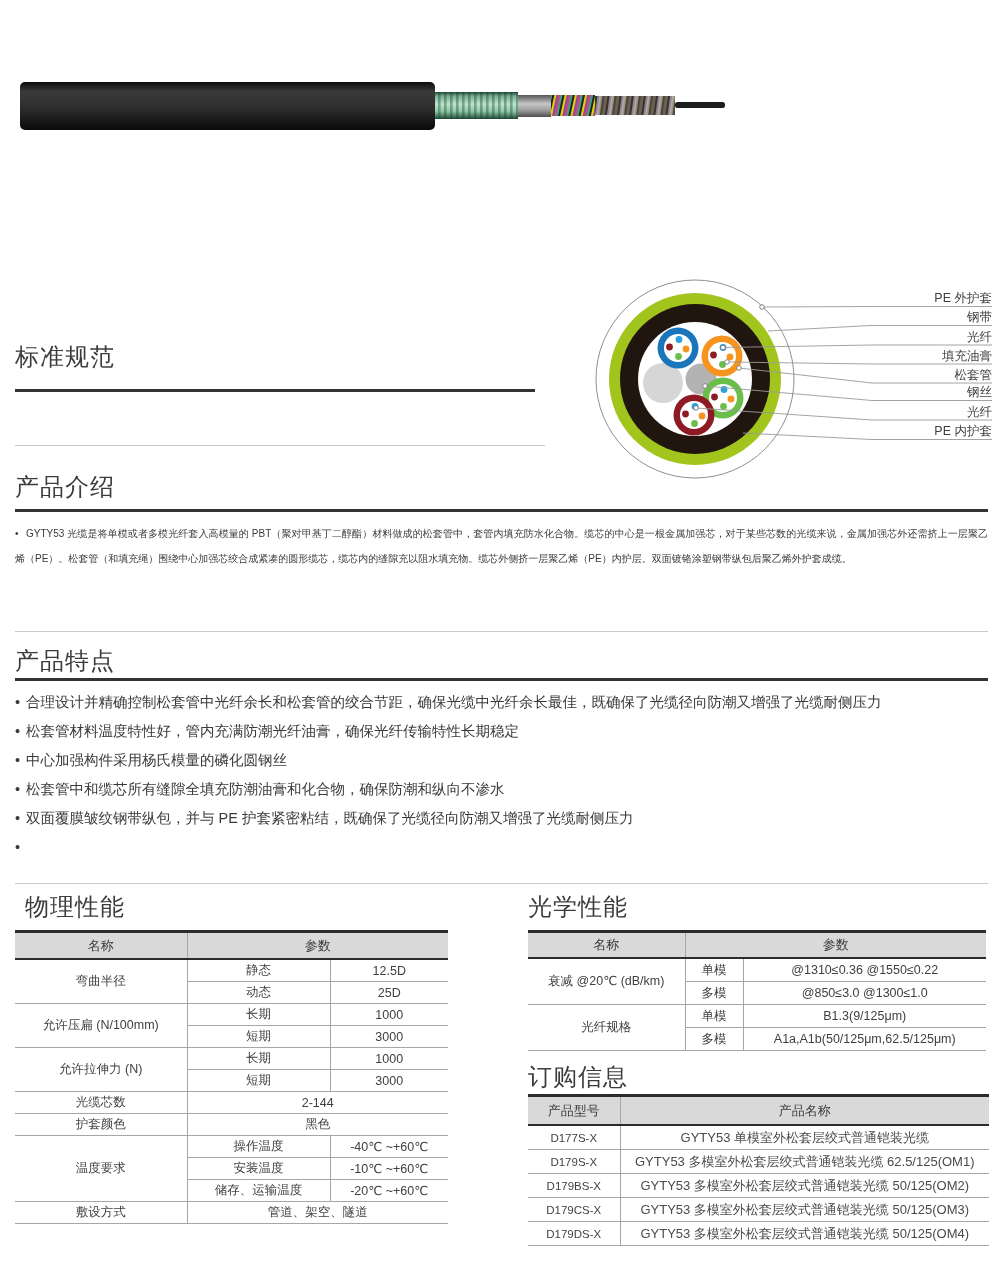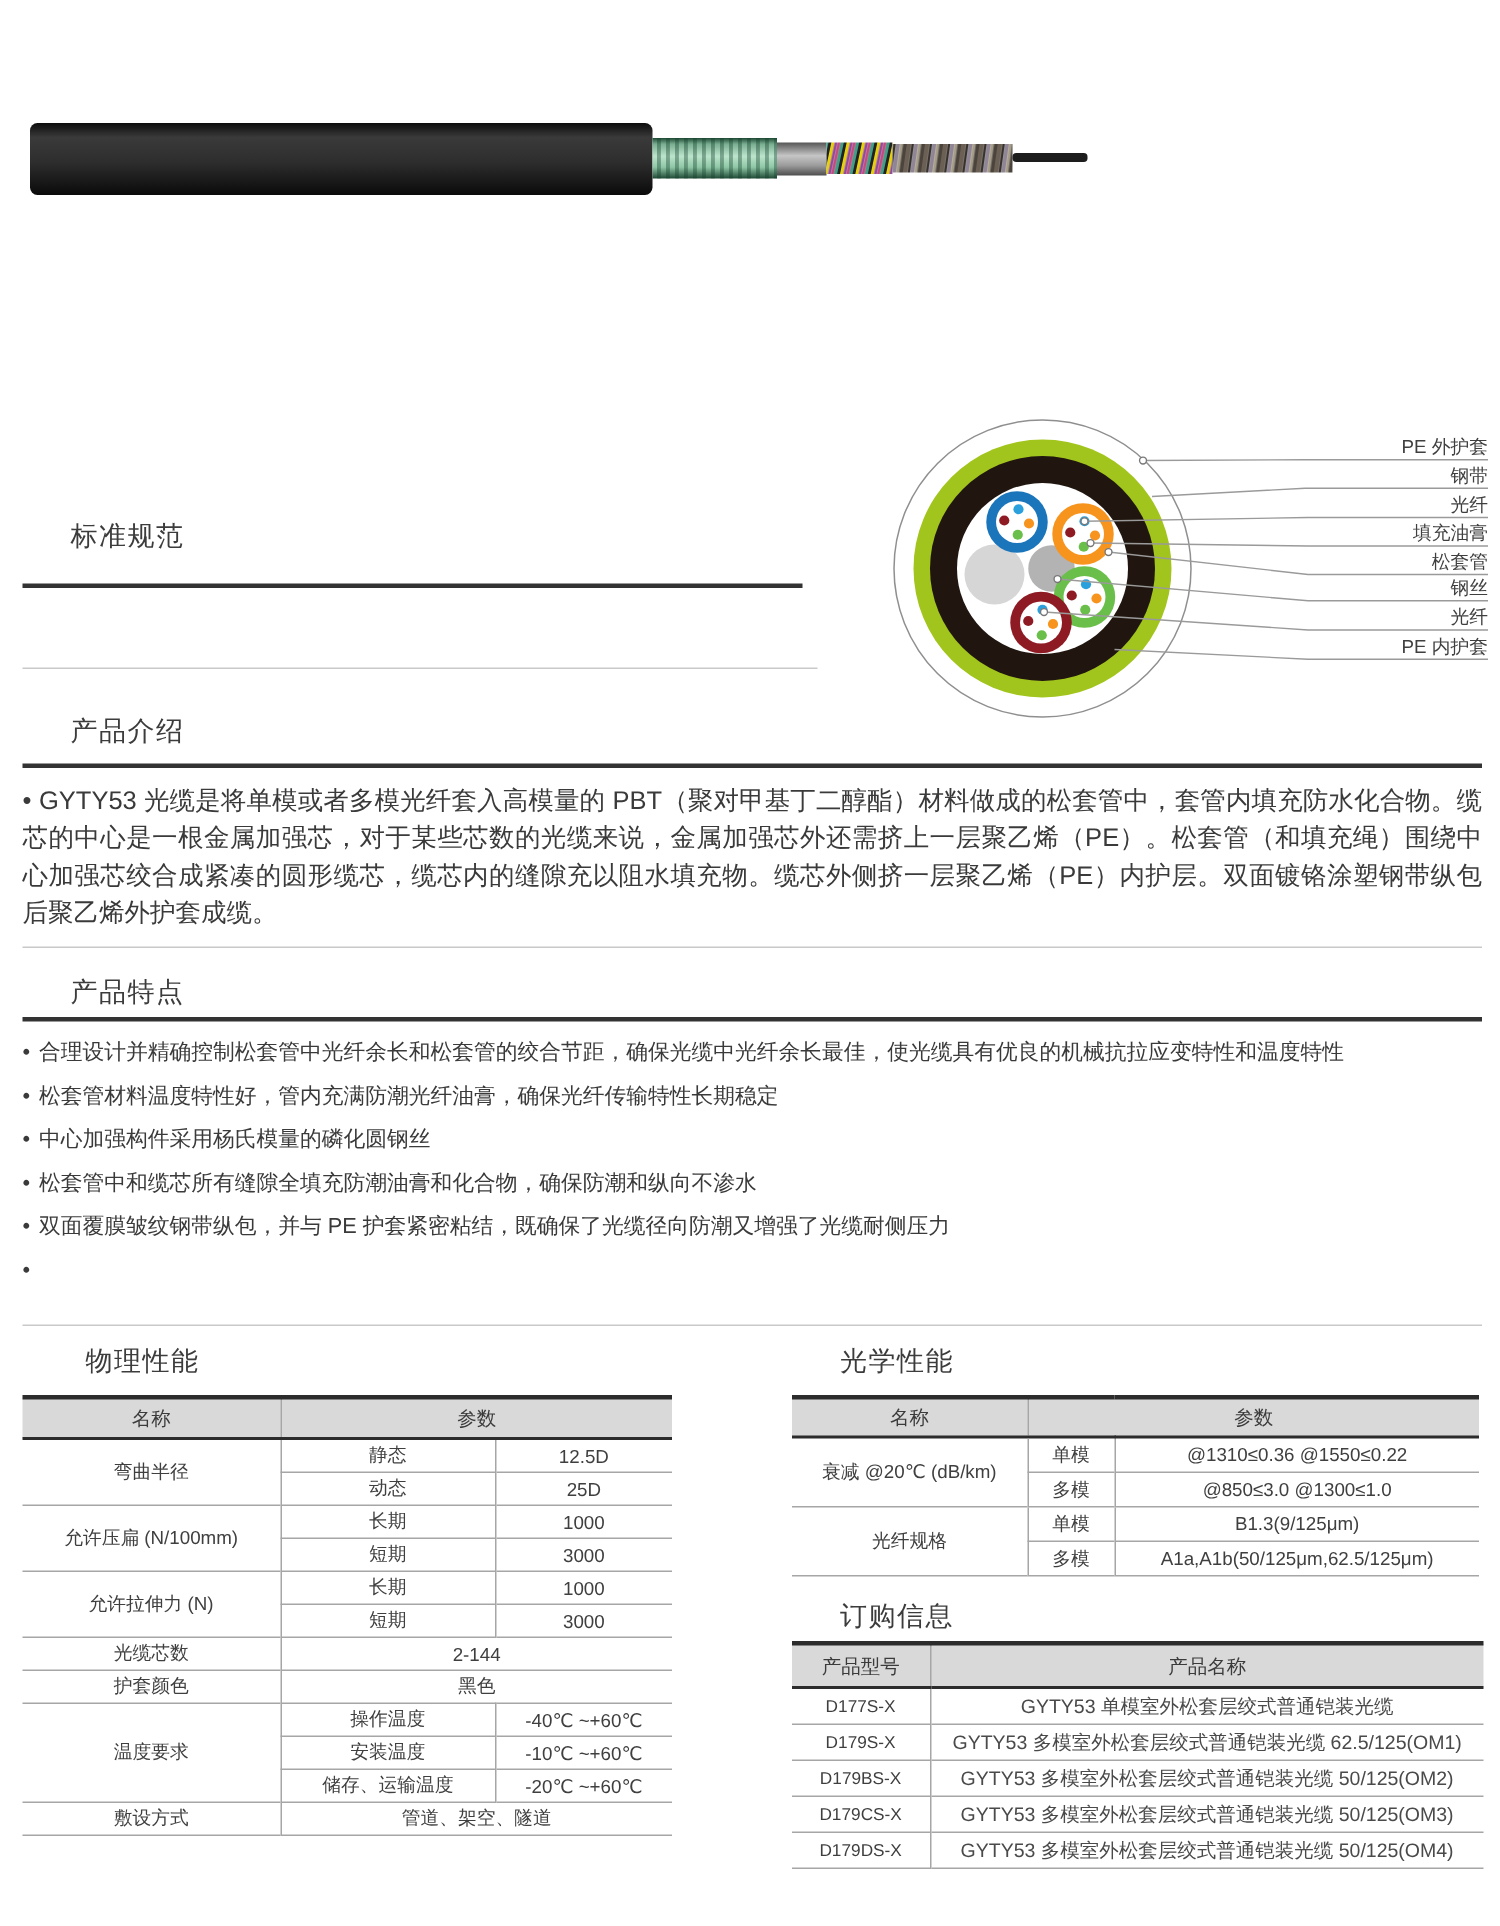--- a/index.html
+++ b/index.html
@@ -1,22 +1,22 @@
 <!DOCTYPE html>
 <html><head>
 <meta charset="utf-8">
 <style>
   html,body{margin:0;padding:0;background:#ffffff;}
   .page{position:relative;width:1000px;height:1284px;background:#fff;overflow:hidden;
         font-family:"Liberation Sans","DejaVu Sans",sans-serif;color:#3a3a3a;}
   .abs{position:absolute;}
-  .h2{font-size:18px;letter-spacing:1px;color:#3c3c3c;font-weight:400;line-height:26px;margin-left:32px;}
+  .h2{font-size:24px;letter-spacing:1px;color:#3c3c3c;font-weight:400;line-height:26px;}
   .rule{height:3px;background:#333333;}
   .thin{height:1px;background:#c9c9c9;}
-  .body-text{font-size:17px;line-height:25px;text-align:justify;color:#3a3a3a;}
+  .body-text{font-size:10px;line-height:25px;text-align:justify;color:#3a3a3a;}
   .blt{display:inline-block;width:11px;color:#3a3a3a;}
   .std-items{display:flex;gap:20px;font-size:14.5px;color:#3a3a3a;}
   .std-item{white-space:nowrap;}
   .feat-item{position:relative;padding-left:11px;font-size:14.5px;line-height:25px;margin-bottom:4px;text-align:justify;}
   .feat-item .blt{position:absolute;left:0;top:0;width:11px;}
   
   table{border-collapse:collapse;table-layout:fixed;}
   .tbl{border-top:3px solid #2c2c2c;border-bottom:1px solid #a6a6a6;}
   .tbl th{background:#d9d9d9;font-weight:400;font-size:13px;color:#3b3b3b;
           border-bottom:2px solid #2c2c2c;text-align:center;vertical-align:middle;padding:0 17px;}
@@ -164,21 +164,21 @@
   <div class="abs thin" style="left:15px;top:445px;width:530px;"></div>
 
   <div class="abs h2" style="left:15px;top:474px;">产品介绍</div>
   <div class="abs rule" style="left:15px;top:509px;width:973px;"></div>
   <div class="abs body-text" style="left:15px;top:521px;width:973px;"><span class="blt">•</span><span>GYTY53 光缆是将单模或者多模光纤套入高模量的 PBT（聚对甲基丁二醇酯）材料做成的松套管中，套管内填充防水化合物。缆芯的中心是一根金属加强芯，对于某些芯数的光缆来说，金属加强芯外还需挤上一层聚乙烯（PE）。松套管（和填充绳）围绕中心加强芯绞合成紧凑的圆形缆芯，缆芯内的缝隙充以阻水填充物。缆芯外侧挤一层聚乙烯（PE）内护层。双面镀铬涂塑钢带纵包后聚乙烯外护套成缆。</span></div>
   <div class="abs thin" style="left:15px;top:631px;width:973px;"></div>
 
   <div class="abs h2" style="left:15px;top:648px;">产品特点</div>
   <div class="abs rule" style="left:15px;top:678px;width:973px;"></div>
   <div class="abs" style="left:15px;top:690px;width:973px;">
-    <div class="feat-item"><span class="blt">•</span><span>合理设计并精确控制松套管中光纤余长和松套管的绞合节距，确保光缆中光纤余长最佳，使光缆具有优良的机械抗拉应变特性和温度特性</span></div>
+    <div class="feat-item"><span class="blt">•</span><span>合理设计并精确控制松套管中光纤余长和松套管的绞合节距，确保光缆中光纤余长最佳，既确保了光缆径向防潮又增强了光缆耐侧压力</span></div>
     <div class="feat-item"><span class="blt">•</span><span>松套管材料温度特性好，管内充满防潮光纤油膏，确保光纤传输特性长期稳定</span></div>
     <div class="feat-item"><span class="blt">•</span><span>中心加强构件采用杨氏模量的磷化圆钢丝</span></div>
     <div class="feat-item"><span class="blt">•</span><span>松套管中和缆芯所有缝隙全填充防潮油膏和化合物，确保防潮和纵向不渗水</span></div>
     <div class="feat-item"><span class="blt">•</span><span>双面覆膜皱纹钢带纵包，并与 PE 护套紧密粘结，既确保了光缆径向防潮又增强了光缆耐侧压力</span></div>
     <div class="feat-item"><span class="blt">•</span></div>
   </div>
   <div class="abs thin" style="left:15px;top:883px;width:973px;"></div>
 
   <div class="abs h2" style="left:25px;top:894px;">物理性能</div>
   <table class="abs tbl phys" style="left:15px;top:930px;width:433px;">

